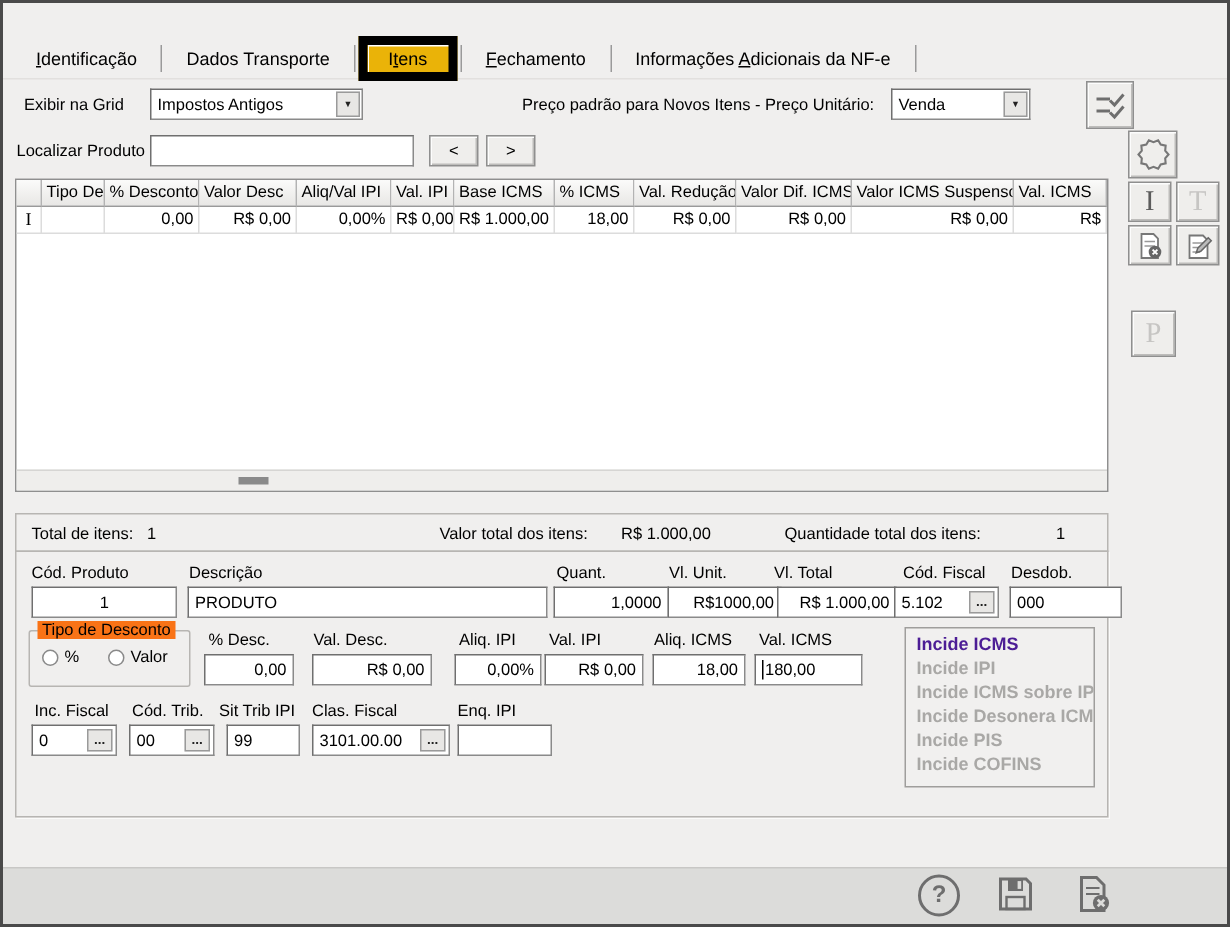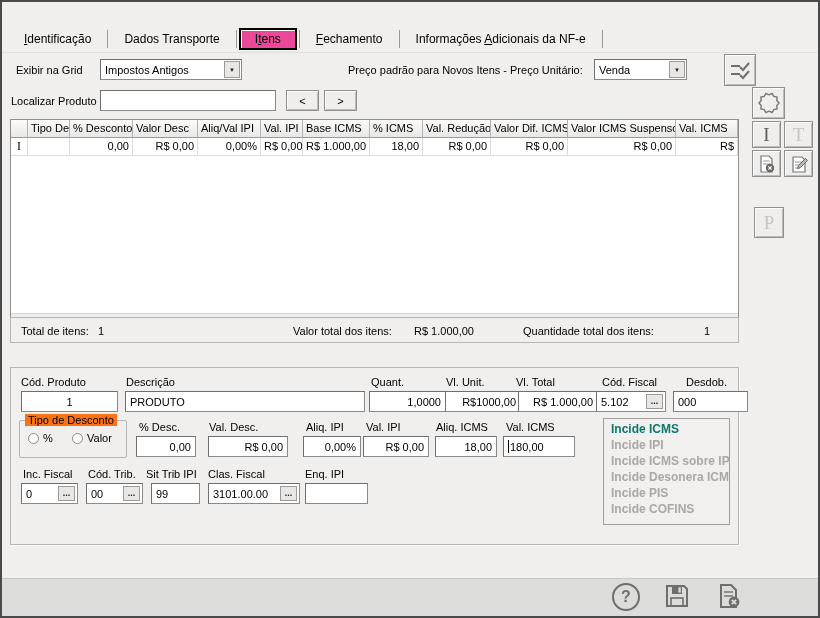--- a/index.html
+++ b/index.html
@@ -17,21 +17,21 @@
   .tb-btn{width:22px;height:16px;background:#a7a7a7;border-radius:2px;margin-left:4px;
     display:flex;align-items:center;justify-content:center;color:#4c4c4c;
     font-weight:bold;font-size:10px;line-height:1;}
   .glyph-min{width:9px;height:3px;background:#4c4c4c;margin-top:6px;}
   .glyph-max{width:8px;height:7px;border:2px solid #4c4c4c;}
 
   
   .tabbar{position:absolute;top:24px;left:0;right:0;height:26px;background:#f0efee;
     display:flex;align-items:center;padding-left:8px;border-bottom:1px solid #e2e0de;}
   .tab{padding:2px 14px;font-size:12px;white-space:nowrap;}
-  .tab.active{border:2px solid #000000;background:#ec4899;box-shadow:inset 1px 1px 0 #fff;}
+  .tab.active{border:6px solid #000000;background:#eab308;box-shadow:inset 1px 1px 0 #fff;}
   .tab-sep{width:1px;height:18px;background:#9a9a9a;margin:0 2px;}
   .accel{text-decoration:underline;}
 
   .lbl{position:absolute;white-space:nowrap;font-size:11px;}
 
   
   .field{position:absolute;box-sizing:border-box;background:#fff;height:21px;
     border:1px solid #8a8a8a;border-top-color:#6f6f6f;border-left-color:#6f6f6f;
     display:flex;align-items:center;padding:0 4px;font-size:11px;white-space:nowrap;overflow:hidden;}
   .field.right{justify-content:flex-end;}
@@ -63,39 +63,39 @@
   .gr-cell{box-sizing:border-box;flex:0 0 auto;border-right:1px solid #dcdcdc;
     border-bottom:1px solid #dcdcdc;padding:2px 3px;font-size:11px;
     white-space:nowrap;overflow:hidden;}
   .gr-cell.num{text-align:right;}
   .gr-cell.sel{text-align:center;font-family:"Liberation Serif",serif;font-size:12px;padding:1px 0;}
   .grid-scroll{position:absolute;left:0;right:0;bottom:0;height:13px;background:#efeeec;
     border-top:1px solid #d6d5d3;}
   .grid-thumb{position:absolute;left:148px;top:4px;width:20px;height:5px;background:#8a8a8a;}
 
   
-  .totals{position:absolute;left:8px;top:315px;width:729px;height:26px;box-sizing:border-box;
+  .totals{position:absolute;left:8px;top:340px;width:729px;height:26px;box-sizing:border-box;
     border:1px solid #b7b5b2;background:#f0efee;}
   .totals .lbl{top:7px;}
 
   
   .form-panel{position:absolute;left:8px;top:365px;width:729px;height:178px;box-sizing:border-box;
     border:1px solid #b7b5b2;box-shadow:1px 1px 0 #fbfbfa;}
   .groupbox{position:absolute;left:8px;top:52px;width:106px;height:36px;
     border:1px solid #b7b5b2;border-radius:2px;}
   .gb-title{position:absolute;top:-7px;left:5px;background:#f97316;padding:0 3px;white-space:nowrap;}
   .radio{position:absolute;display:flex;align-items:center;gap:4px;}
   .radio .circle{width:11px;height:11px;border-radius:50%;background:#fff;
     border:1px solid #8a8a8a;box-sizing:border-box;}
 
   
   .listbox{position:absolute;left:592px;top:50px;width:127px;height:107px;box-sizing:border-box;
     border:1px solid #9f9e9c;background:#f1f0ef;padding:2px 0;overflow:hidden;}
   .lb-item{font-size:12px;font-weight:bold;color:#a9a8a6;padding:1px 7px;white-space:nowrap;}
-  .lb-item.on{color:#0f766e;}
+  .lb-item.on{color:#4c1d95;}
 
   
   .bottombar{position:absolute;left:0;right:0;bottom:0;height:37px;background:#dcdcda;
     border-top:1px solid #c8c7c5;}
   .help-circle{position:absolute;left:610px;top:4px;width:24px;height:24px;border:2px solid #6e6e6e;
     border-radius:50%;color:#6e6e6e;font-size:16px;font-weight:bold;text-align:center;line-height:23px;}
   .icon-abs{position:absolute;}
 </style>
 </head>
 <body>
@@ -225,21 +225,21 @@
   </div>
 
   <div class="form-panel">
 
     <div class="lbl" style="left:10px;top:8px;">Cód. Produto</div>
     <div class="lbl" style="left:115px;top:8px;">Descrição</div>
     <div class="lbl" style="left:360px;top:8px;">Quant.</div>
     <div class="lbl" style="left:435px;top:8px;">Vl. Unit.</div>
     <div class="lbl" style="left:505px;top:8px;">Vl. Total</div>
     <div class="lbl" style="left:591px;top:8px;">Cód. Fiscal</div>
-    <div class="lbl" style="left:663px;top:8px;margin-left:12px;">Desdob.</div>
+    <div class="lbl" style="left:663px;top:8px;">Desdob.</div>
 
     <div class="field center" style="left:10px;top:23px;width:97px;">
         <span>1</span>
       </div>
     <div class="field" style="left:114px;top:23px;width:240px;">
         <span>PRODUTO</span>
       </div>
     <div class="field right" style="left:358px;top:23px;width:77px;padding-left:39px;">
         <span>1,0000</span>
       </div>

